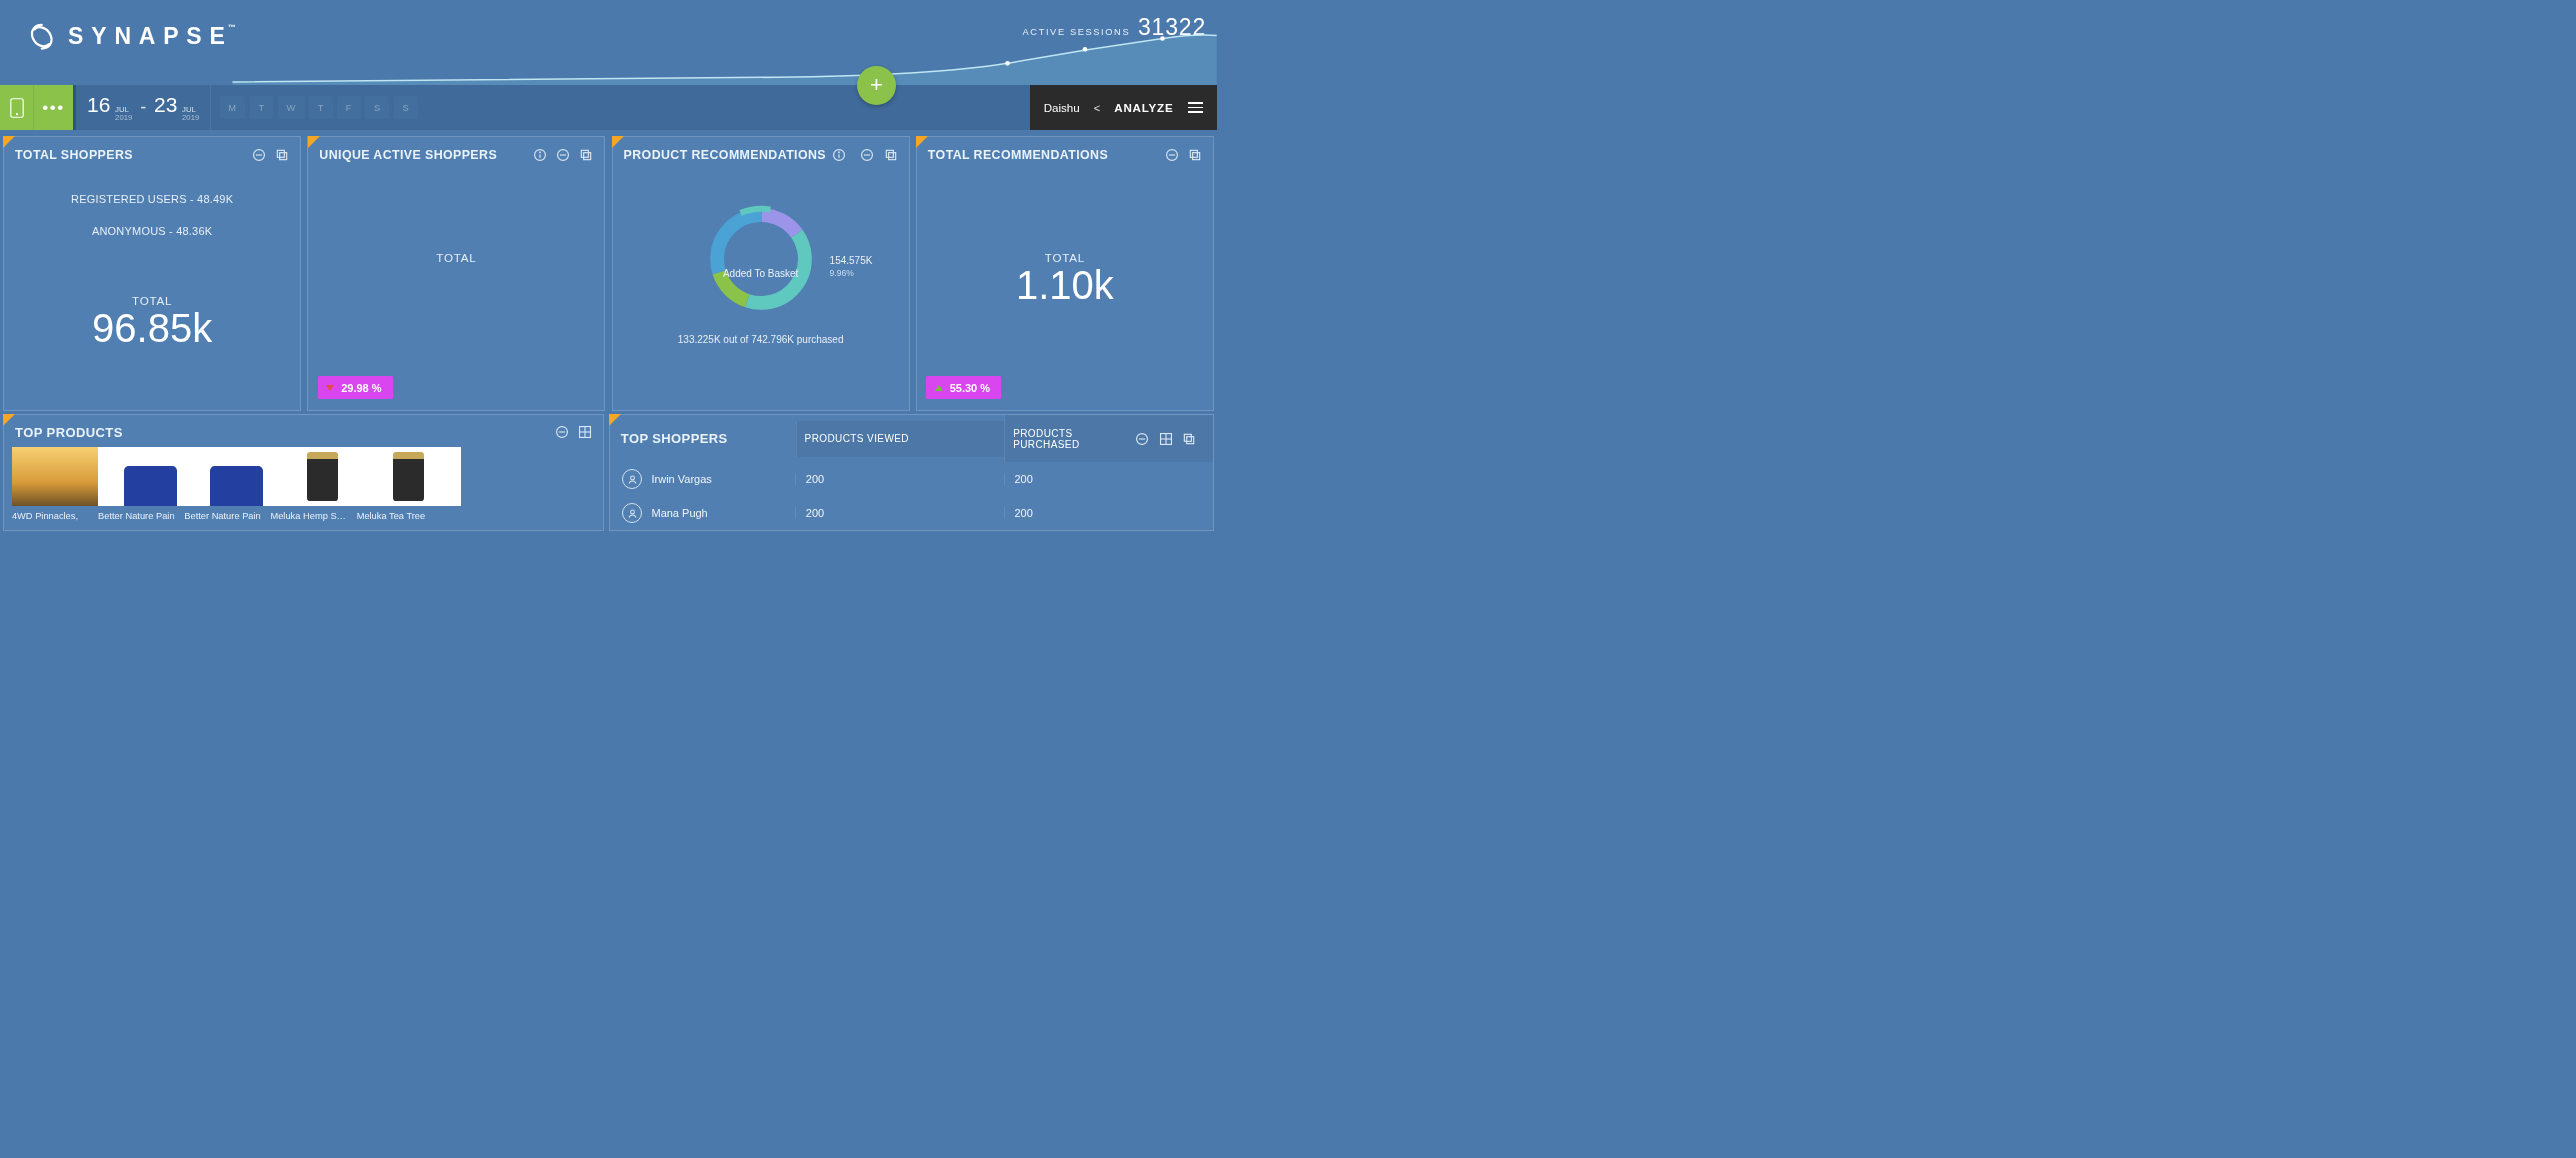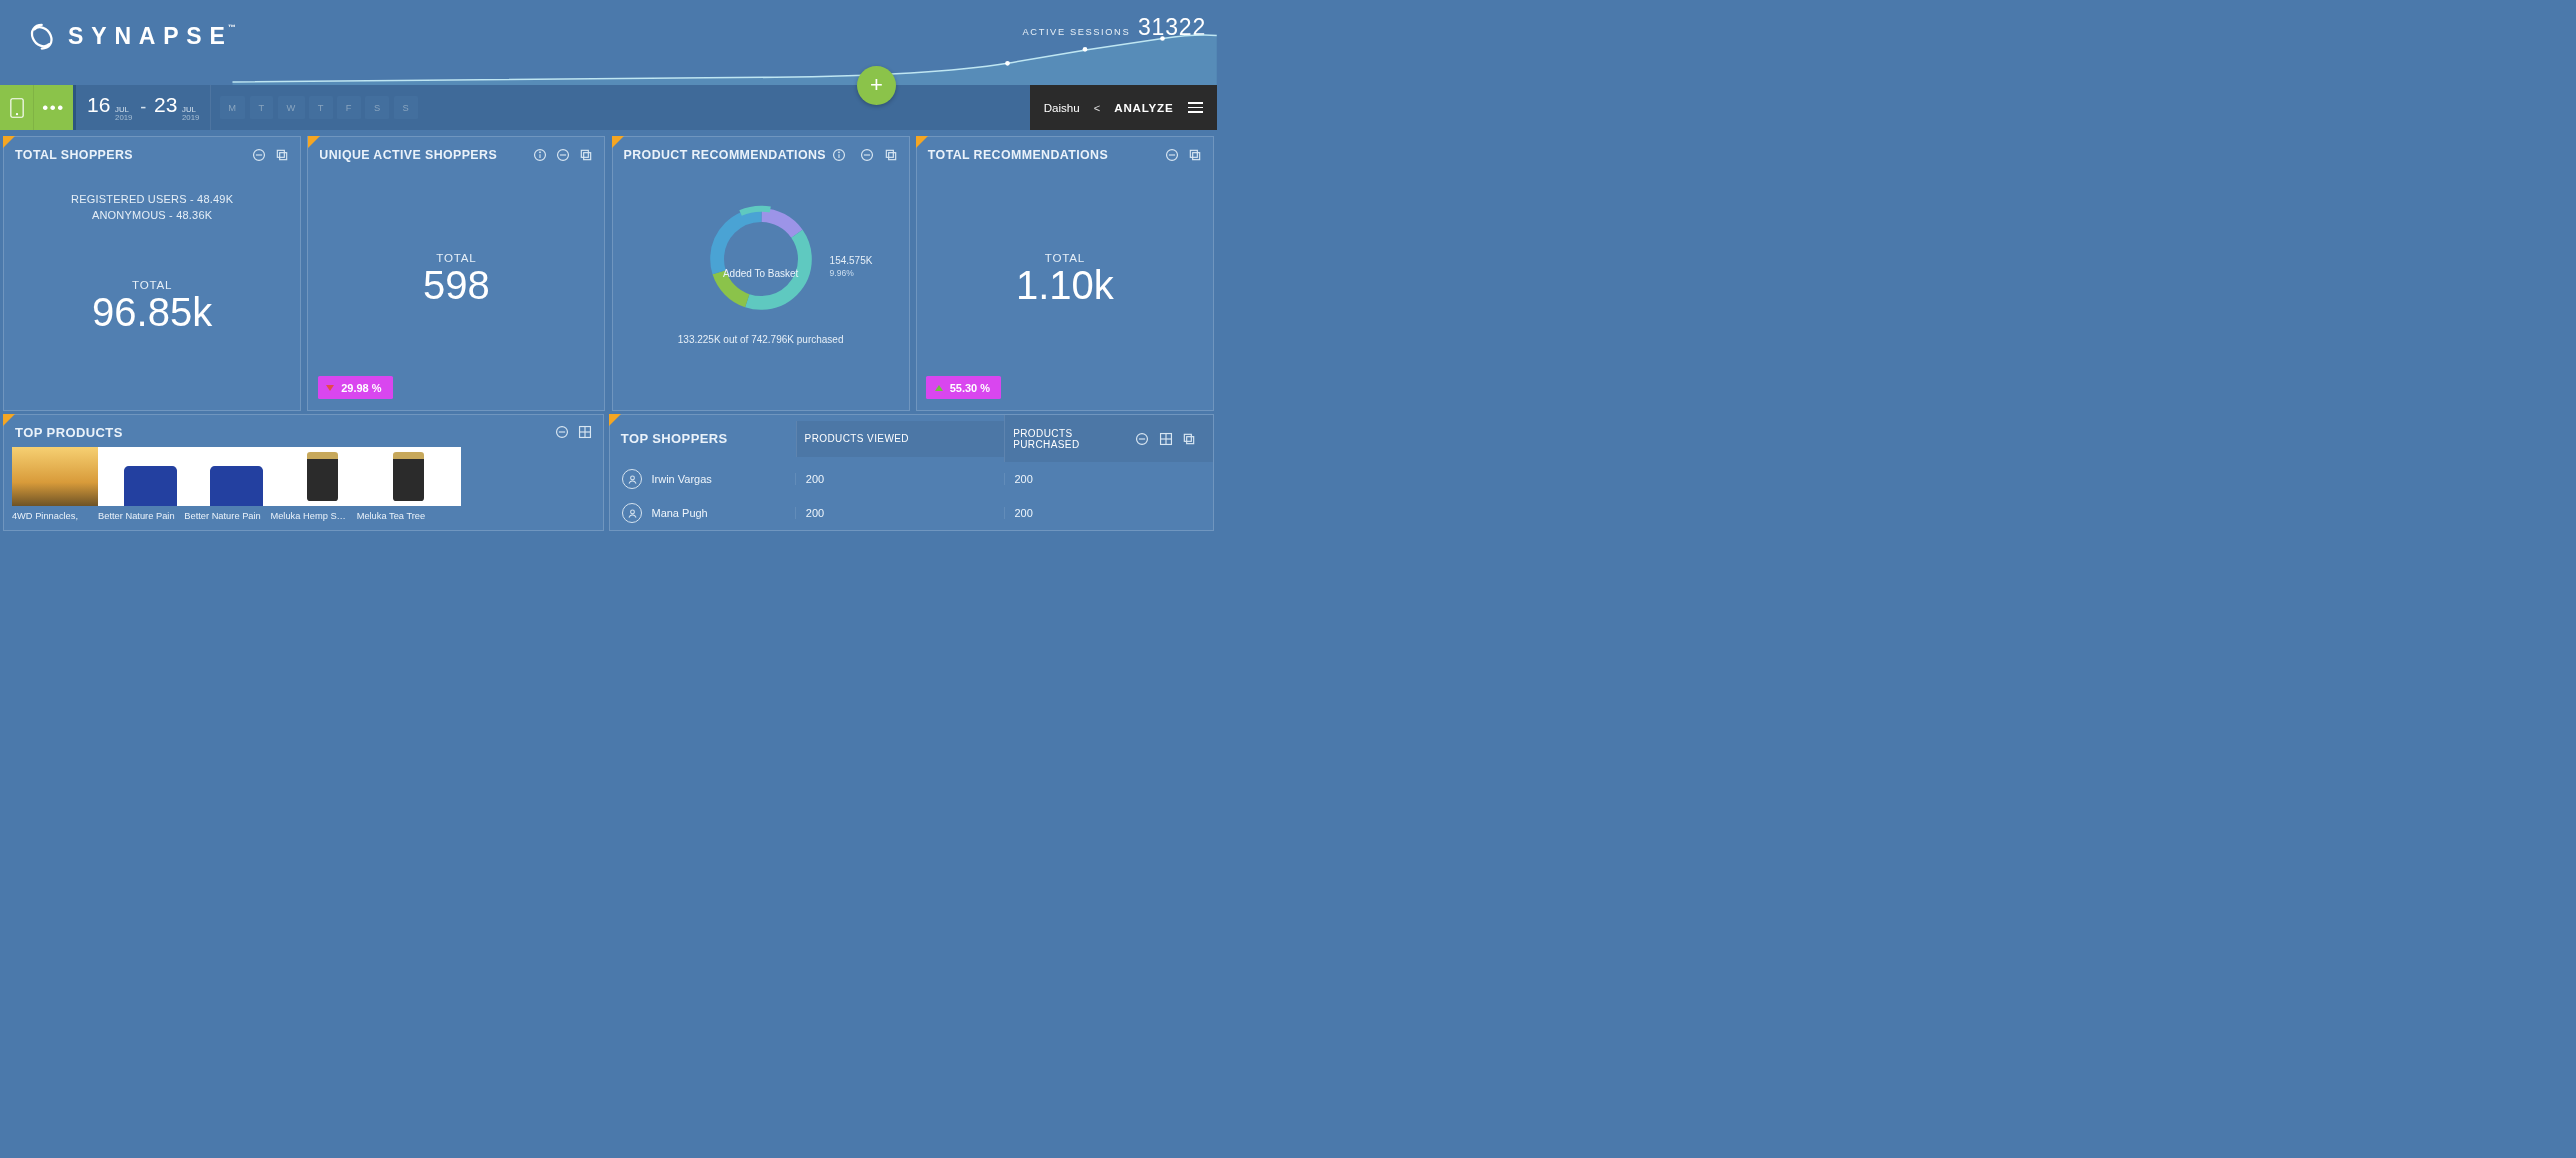--- a/index.html
+++ b/index.html
@@ -39,21 +39,21 @@
 .cards{display:grid;grid-template-columns:repeat(4,1fr);gap:6.2px;padding:6.2px 3.1px 3.1px}
 .card{background:#517fb1;border:0.8px solid rgba(255,255,255,.18);height:275px;position:relative;border-radius:0}
 .card-corner{position:absolute;top:-0.8px;left:-0.8px;width:0;height:0;border-top:12.4px solid #f5a623;border-right:12.4px solid transparent}
 .card-head{display:flex;align-items:center;justify-content:space-between;padding:11px 11px 7.8px}
 .card-title{font-size:12.4px;font-weight:600;letter-spacing:0.4px;color:#eaf2fa}
 .card-icons{display:flex;align-items:center;gap:9.3px;color:#d8e6f2}
 .icn{width:14px;height:14px;display:inline-flex;align-items:center;justify-content:center}
 .icn svg{stroke:#d8e6f2;fill:none}
 .card-body{text-align:center;color:#fff}
 .sub-lines{margin-top:23px;font-size:11px;color:#e6eff7;letter-spacing:0.2px}
-.sub-lines div{margin:4px 0}
+.sub-lines div{margin:20px 0}
 .total-label{font-size:11.6px;letter-spacing:0.8px;color:#e6eff7;margin-top:57px}
 .total-label.t2{margin-top:81px}
 .total-value{font-size:40px;font-weight:500;line-height:1.05}
 .change-badge{position:absolute;left:9.3px;bottom:11px;background:#d946ef;border-radius:1.6px;padding:5.4px 11px 5.4px 8.5px;display:flex;align-items:center;gap:7px;font-size:11px;font-weight:600}
 .tri-down{width:0;height:0;border-left:4.7px solid transparent;border-right:4.7px solid transparent;border-top:6.2px solid #e34b4b}
 .tri-up{width:0;height:0;border-left:4.7px solid transparent;border-right:4.7px solid transparent;border-bottom:6.2px solid #6fbf3e}
 .donut-wrap{position:relative;width:100%;margin-top:31px}
 .donut{display:block;margin:0 auto}
 .donut-center{position:absolute;left:50%;top:50%;transform:translate(-50%,-50%);font-size:10px;color:#eaf2fa}
 .donut-side{position:absolute;left:217px;top:54px;color:#e6eff7;font-size:10px;text-align:left}
@@ -210,21 +210,20 @@
         <span class="icn">
             <svg viewBox="0 0 18 18">
               <rect x="3" y="3" width="9" height="9" stroke-width="1.5"></rect>
               <rect x="6" y="6" width="9" height="9" stroke-width="1.5"></rect>
             </svg>
           </span>
       </div>
     </div>
     <div class="card-body">
       <div class="total-label t2">TOTAL</div>
-      <div class="total-value">598</div>
     </div>
     <div class="change-badge">
       <span class="tri-down"></span>
       <span>29.98 %</span>
     </div>
   </div>
 
   <div class="card">
     <div class="card-corner"></div>
     <div class="card-head">

